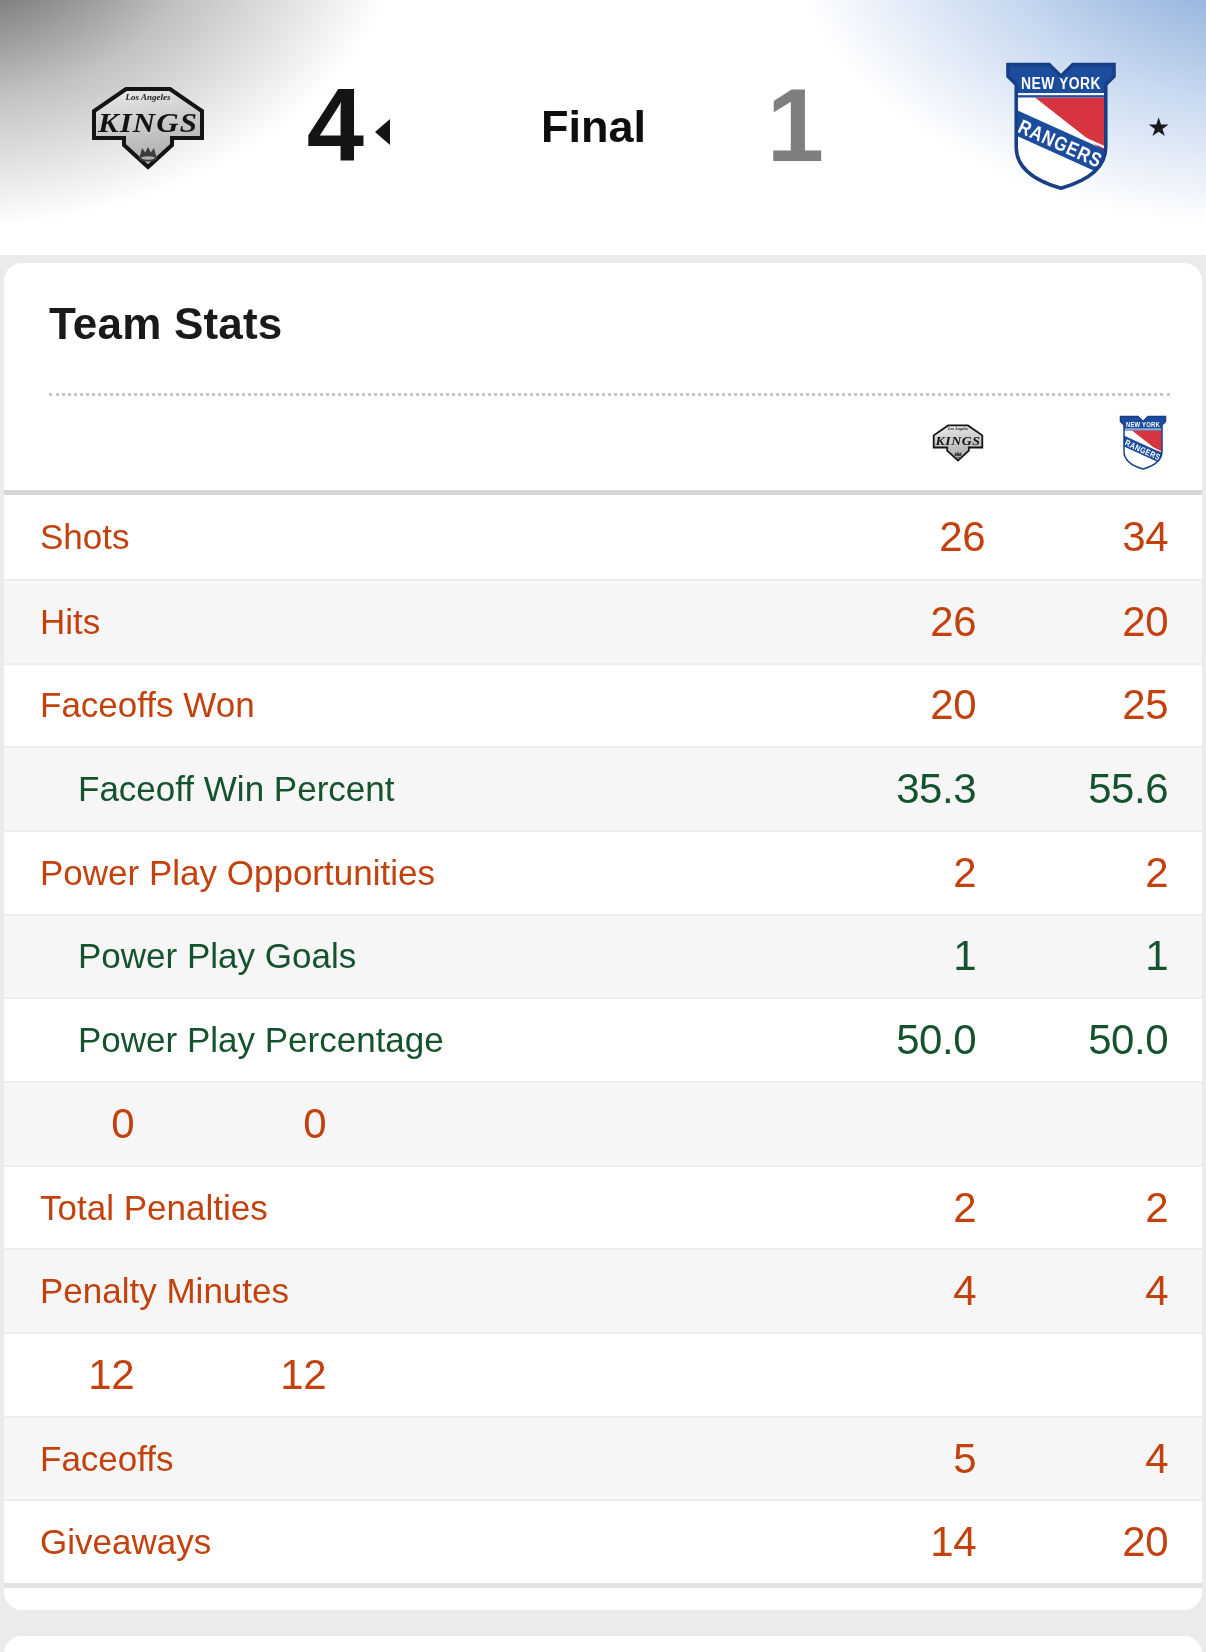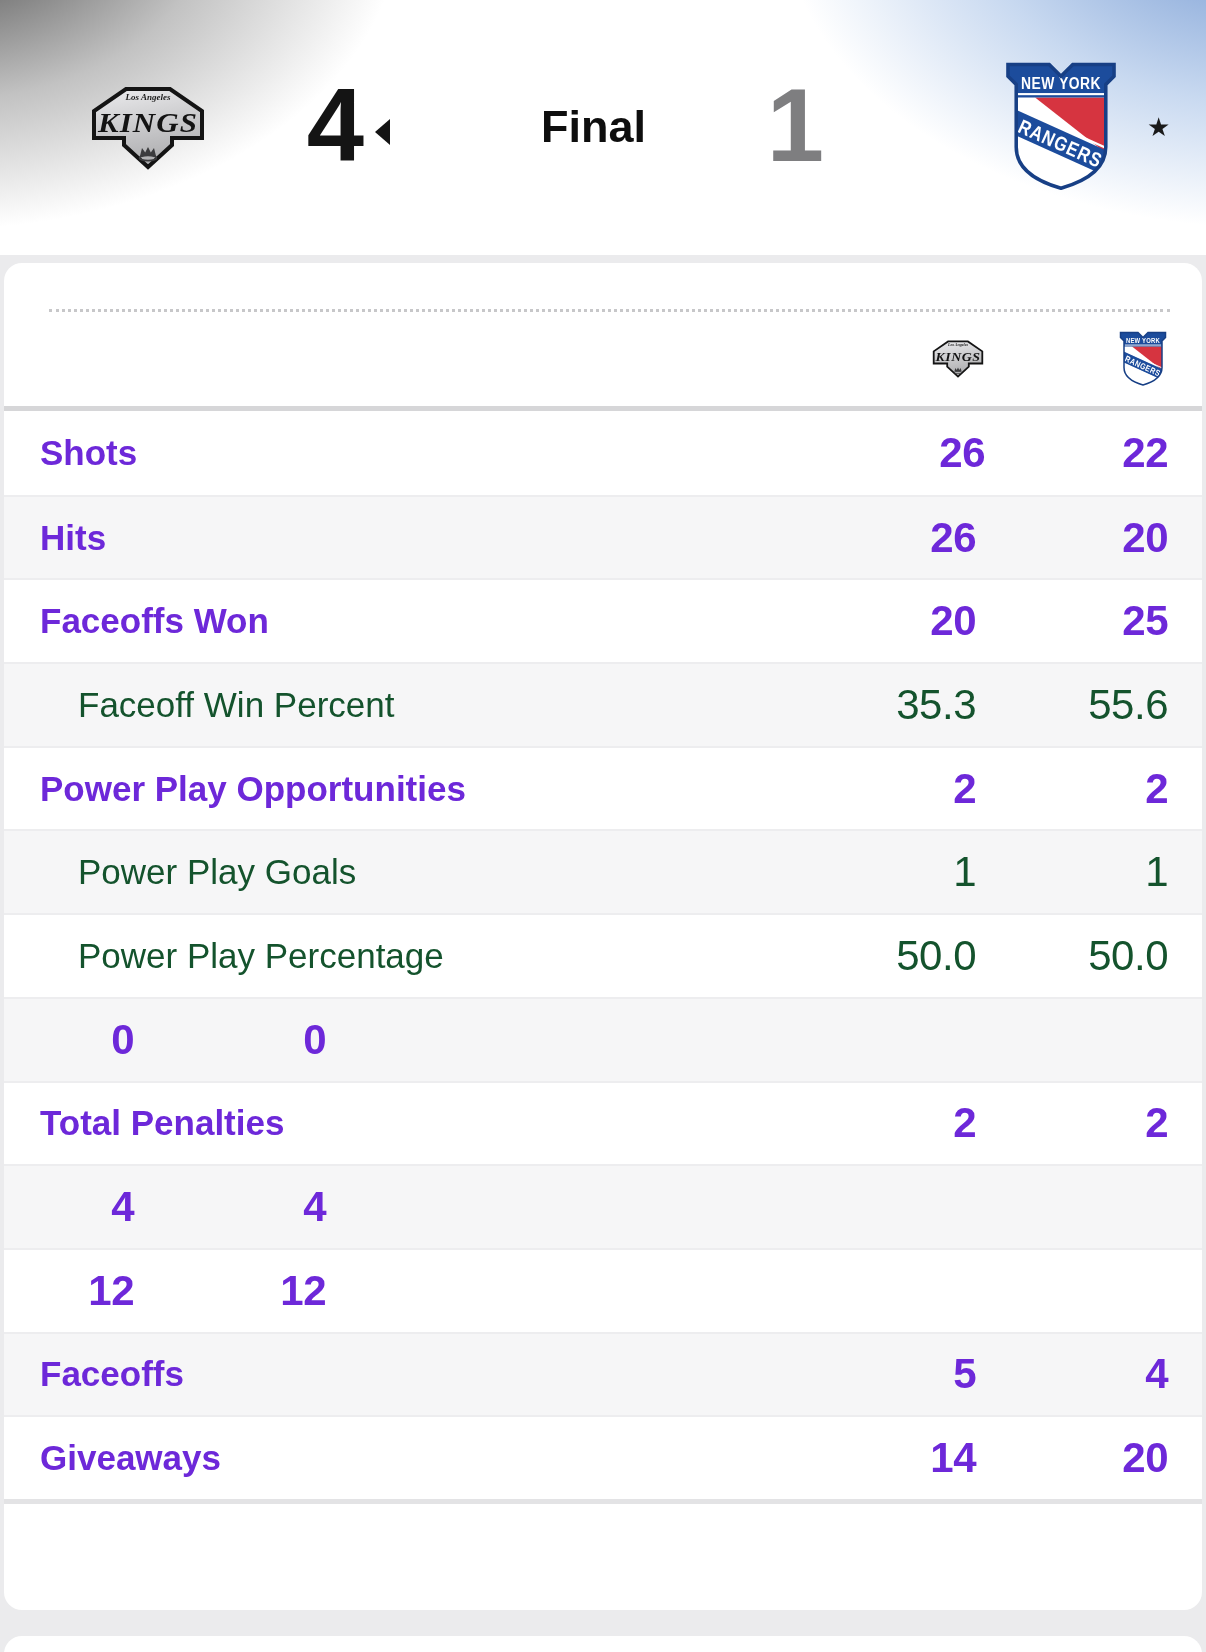--- a/index.html
+++ b/index.html
@@ -64,21 +64,21 @@
   .col-spacer { flex:1; }
   .col-away { width:130px; display:flex; justify-content:flex-end; }
   .col-home { width:150px; margin-left:33px; display:flex; justify-content:flex-end; }
   .mini-kings   { width:54px; height:38px; }
   .mini-rangers { width:50px; height:56px; }
   .thick-divider { height:5px; background:#d6d6d8; }
   .thick-divider.footer { background:#e3e3e5; }
   
   .row {
     display:flex; align-items:center; height:83.7px; padding-right:34px;
-    font-size:35px; font-weight:700; color:#6d28d9; background:#fff;
+    font-size:35px; font-weight:400; color:#c2410c; background:#fff;
   }
   .row + .row { border-top:2px solid #ededef;gap:9px; }
   .row.alt { background:#f6f6f7; }
   .row .label { flex:1; padding-left:36px; }
   .row .val { width:130px; text-align:right; font-size:42px; letter-spacing:-0.5px; }
   .row .val.home-val { width:150px; margin-left:33px; }
   .row.sub { font-weight:400; color:#14532d; }
   .row.sub .label { padding-left:74px; }
   .row.sub .val { font-weight:400; }
   
@@ -130,40 +130,41 @@
   <div class="winner-caret"></div>
   <div class="game-status">Final</div>
   <div class="score score-home">1</div>
   <svg class="team-logo home-big">
     <use href="#rangers-logo"></use>
   </svg>
   <div class="fav-star">★</div>
 </header>
 
 <section class="card stats-card">
+  <h2 class="stats-title">Team Stats</h2>
   <div class="dotted-sep"></div>
   <div class="cols-header">
     <div class="col-spacer"></div>
     <div class="col-away">
       <svg class="mini-kings">
           <use href="#kings-logo"></use>
         </svg>
     </div>
     <div class="col-home">
       <svg class="mini-rangers">
           <use href="#rangers-logo"></use>
         </svg>
     </div>
   </div>
   <div class="thick-divider"></div>
   <div id="rows">
       <div class="row">
     <div class="label">Shots</div>
     <div class="val away-val">26</div>
-    <div class="val home-val">22</div>
+    <div class="val home-val">34</div>
   </div>
       <div class="row alt">
     <div class="label">Hits</div>
     <div class="val away-val">26</div>
     <div class="val home-val">20</div>
   </div>
       <div class="row">
     <div class="label">Faceoffs Won</div>
     <div class="val away-val">20</div>
     <div class="val home-val">25</div>
@@ -191,20 +192,21 @@
       <div class="row alt">
     <div class="val away-val">0</div>
     <div class="val home-val">0</div>
   </div>
       <div class="row">
     <div class="label">Total Penalties</div>
     <div class="val away-val">2</div>
     <div class="val home-val">2</div>
   </div>
       <div class="row alt">
+    <div class="label">Penalty Minutes</div>
     <div class="val away-val">4</div>
     <div class="val home-val">4</div>
   </div>
       <div class="row">
     <div class="val away-val">12</div>
     <div class="val home-val">12</div>
   </div>
       <div class="row alt">
     <div class="label">Faceoffs</div>
     <div class="val away-val">5</div>

